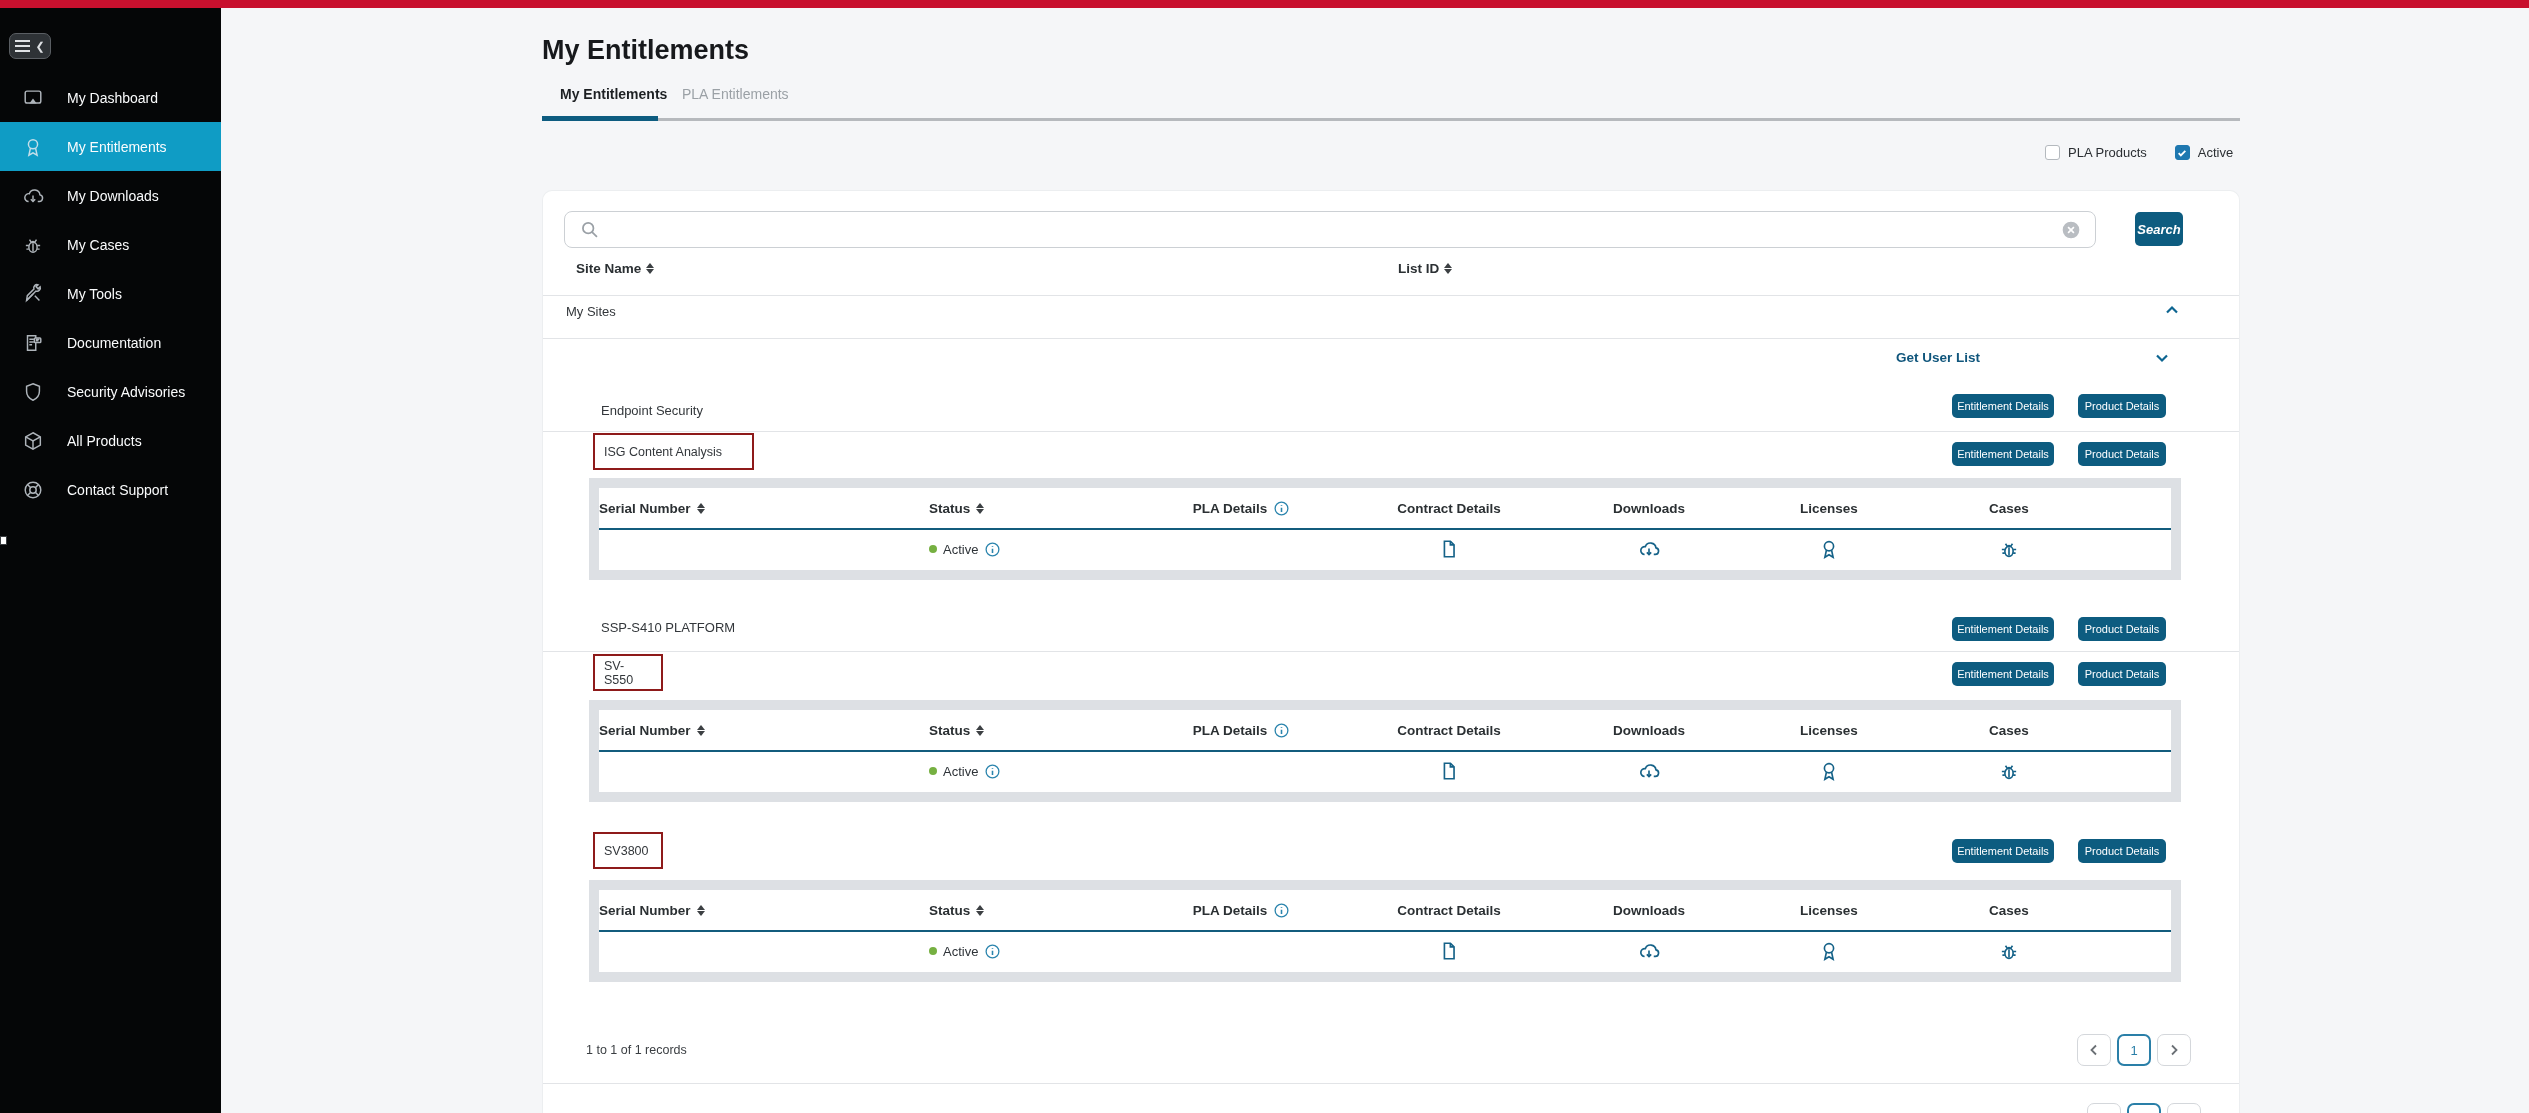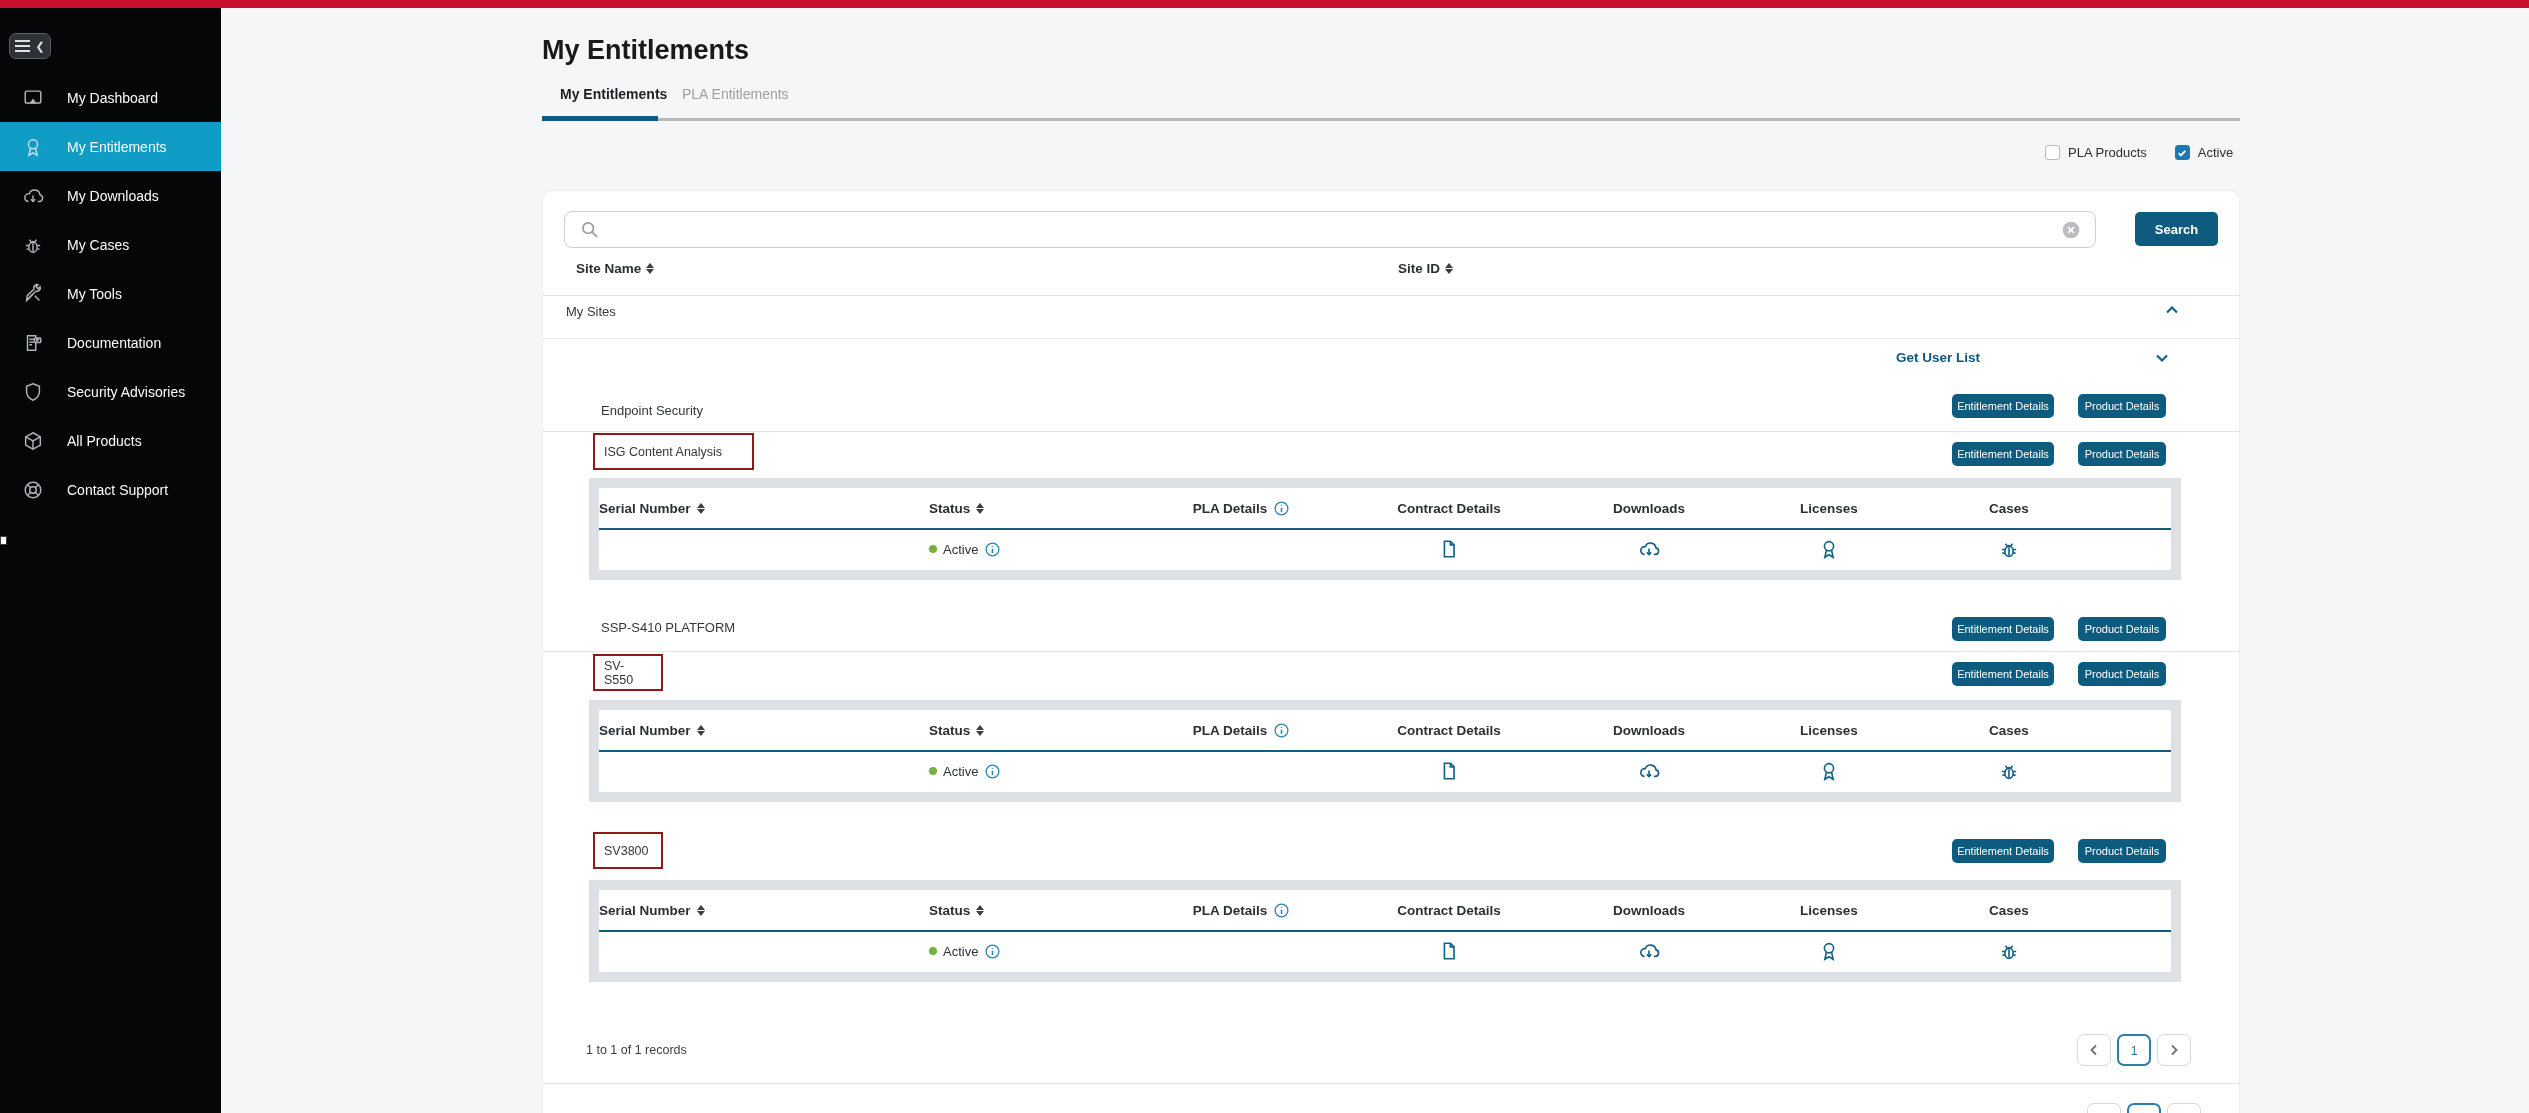--- a/index.html
+++ b/index.html
@@ -57,23 +57,23 @@
 
   .search-input {
     position:absolute; left:21px; top:20px; width:1532px; height:37px;
     border:1px solid #ccd0d4; border-radius:8px; background:#fff;
     display:flex; align-items:center; padding:0 14px; gap:10px;
   }
   .search-input input { flex:1; border:none; outline:none; font-size:14px; font-family:inherit; background:transparent; color:#2e3338; }
   .search-icon { width:21px; height:21px; color:#9aa0a6; }
   .clear-icon { width:20px; height:20px; color:#b9bdc2; cursor:pointer; }
   .search-btn {
-    position:absolute; left:1592px; top:21px; width:83px; height:34px;
+    position:absolute; left:1592px; top:21px; width:48px; height:34px;
     background:#0d5c80; color:#fff; border:none; border-radius:5px;
-    font-size:13px; font-weight:600; font-family:inherit; cursor:pointer;
+    font-size:13px; font-weight:600; font-family:inherit; cursor:pointer;font-style:italic;
   }
 
   .colhead { position:absolute; top:70px; font-size:13.5px; font-weight:bold; color:#2b3033; display:flex; align-items:center; gap:5px; cursor:pointer; }
   .sort-glyph { display:flex; flex-direction:column; gap:1px; align-items:center; }
   .sort-glyph i { display:block; width:0; height:0; border-left:4px solid transparent; border-right:4px solid transparent; }
   .sort-glyph .up { border-bottom:5px solid #3c4043; }
   .sort-glyph .dn { border-top:5px solid #3c4043; }
 
   .mysites-label { position:absolute; left:23px; top:113px; font-size:13px; color:#33373b; }
   .chev { position:absolute; width:18px; height:18px; color:#0d6591; cursor:pointer; }
@@ -283,21 +283,21 @@
     <button class="search-btn">Search</button>
 
     <div class="colhead" style="left:33px">
       <span>Site Name</span>
       <span class="sort-glyph">
           <i class="up"></i>
           <i class="dn"></i>
         </span>
     </div>
     <div class="colhead" style="left:855px">
-      <span>Site ID</span>
+      <span>List ID</span>
       <span class="sort-glyph">
           <i class="up"></i>
           <i class="dn"></i>
         </span>
     </div>
     <div class="hr" style="top:104px"></div>
 
     <div class="mysites-label">My Sites</div>
     <svg class="chev" style="left:1620px; top:110px" viewBox="0 0 18 18" fill="none" stroke="currentColor" stroke-width="2.2">
         <path d="M4 11.5L9 6.5l5 5"></path>

